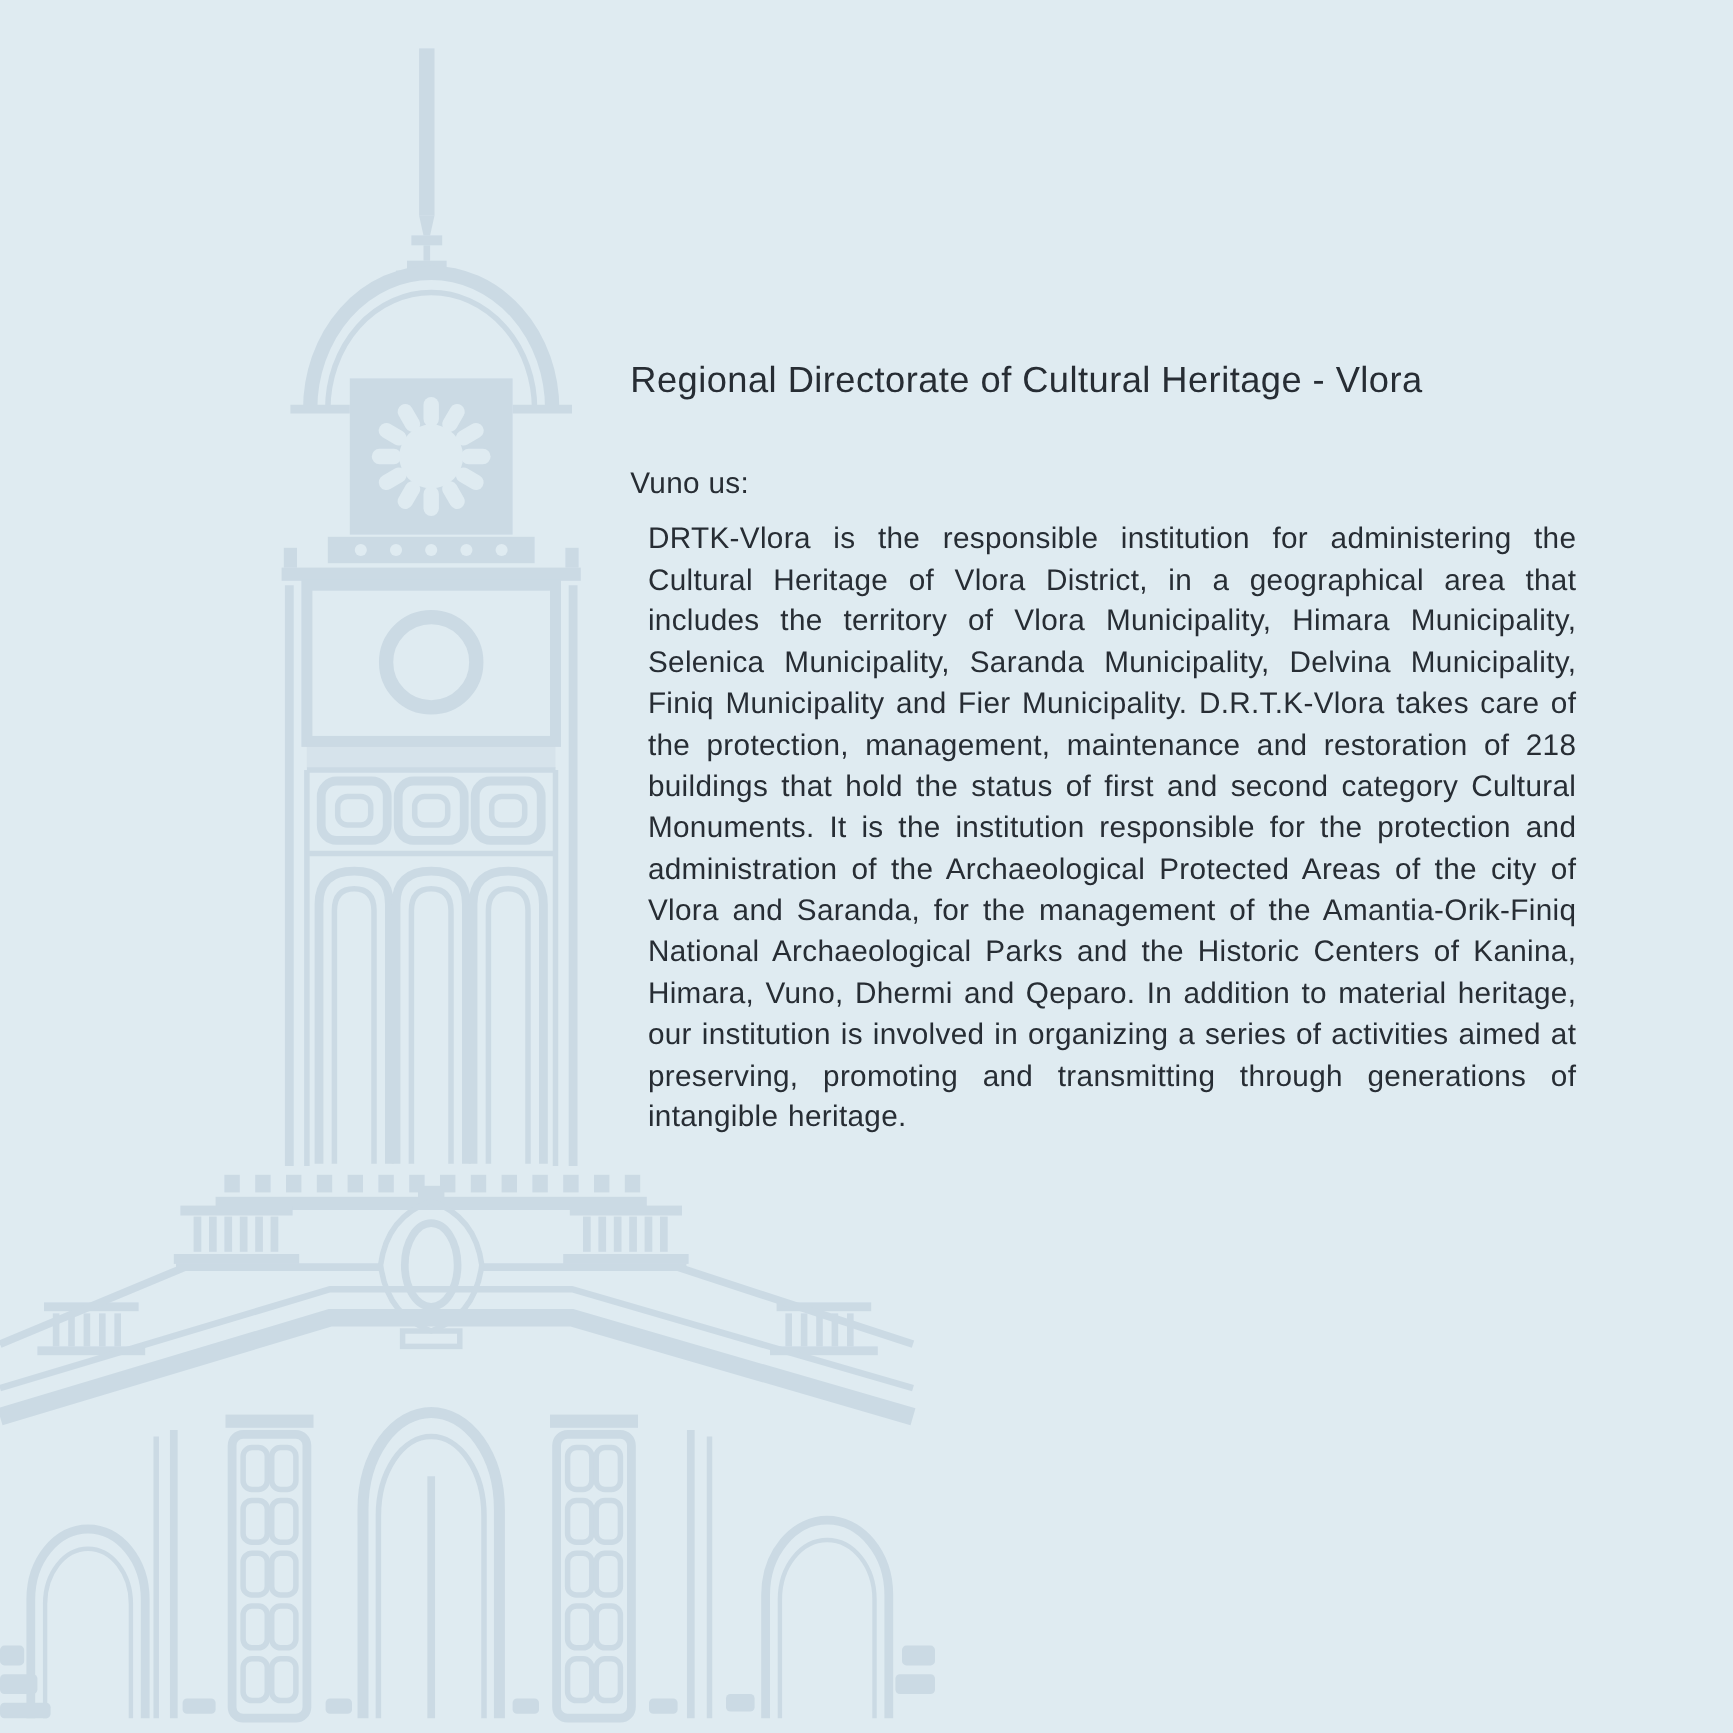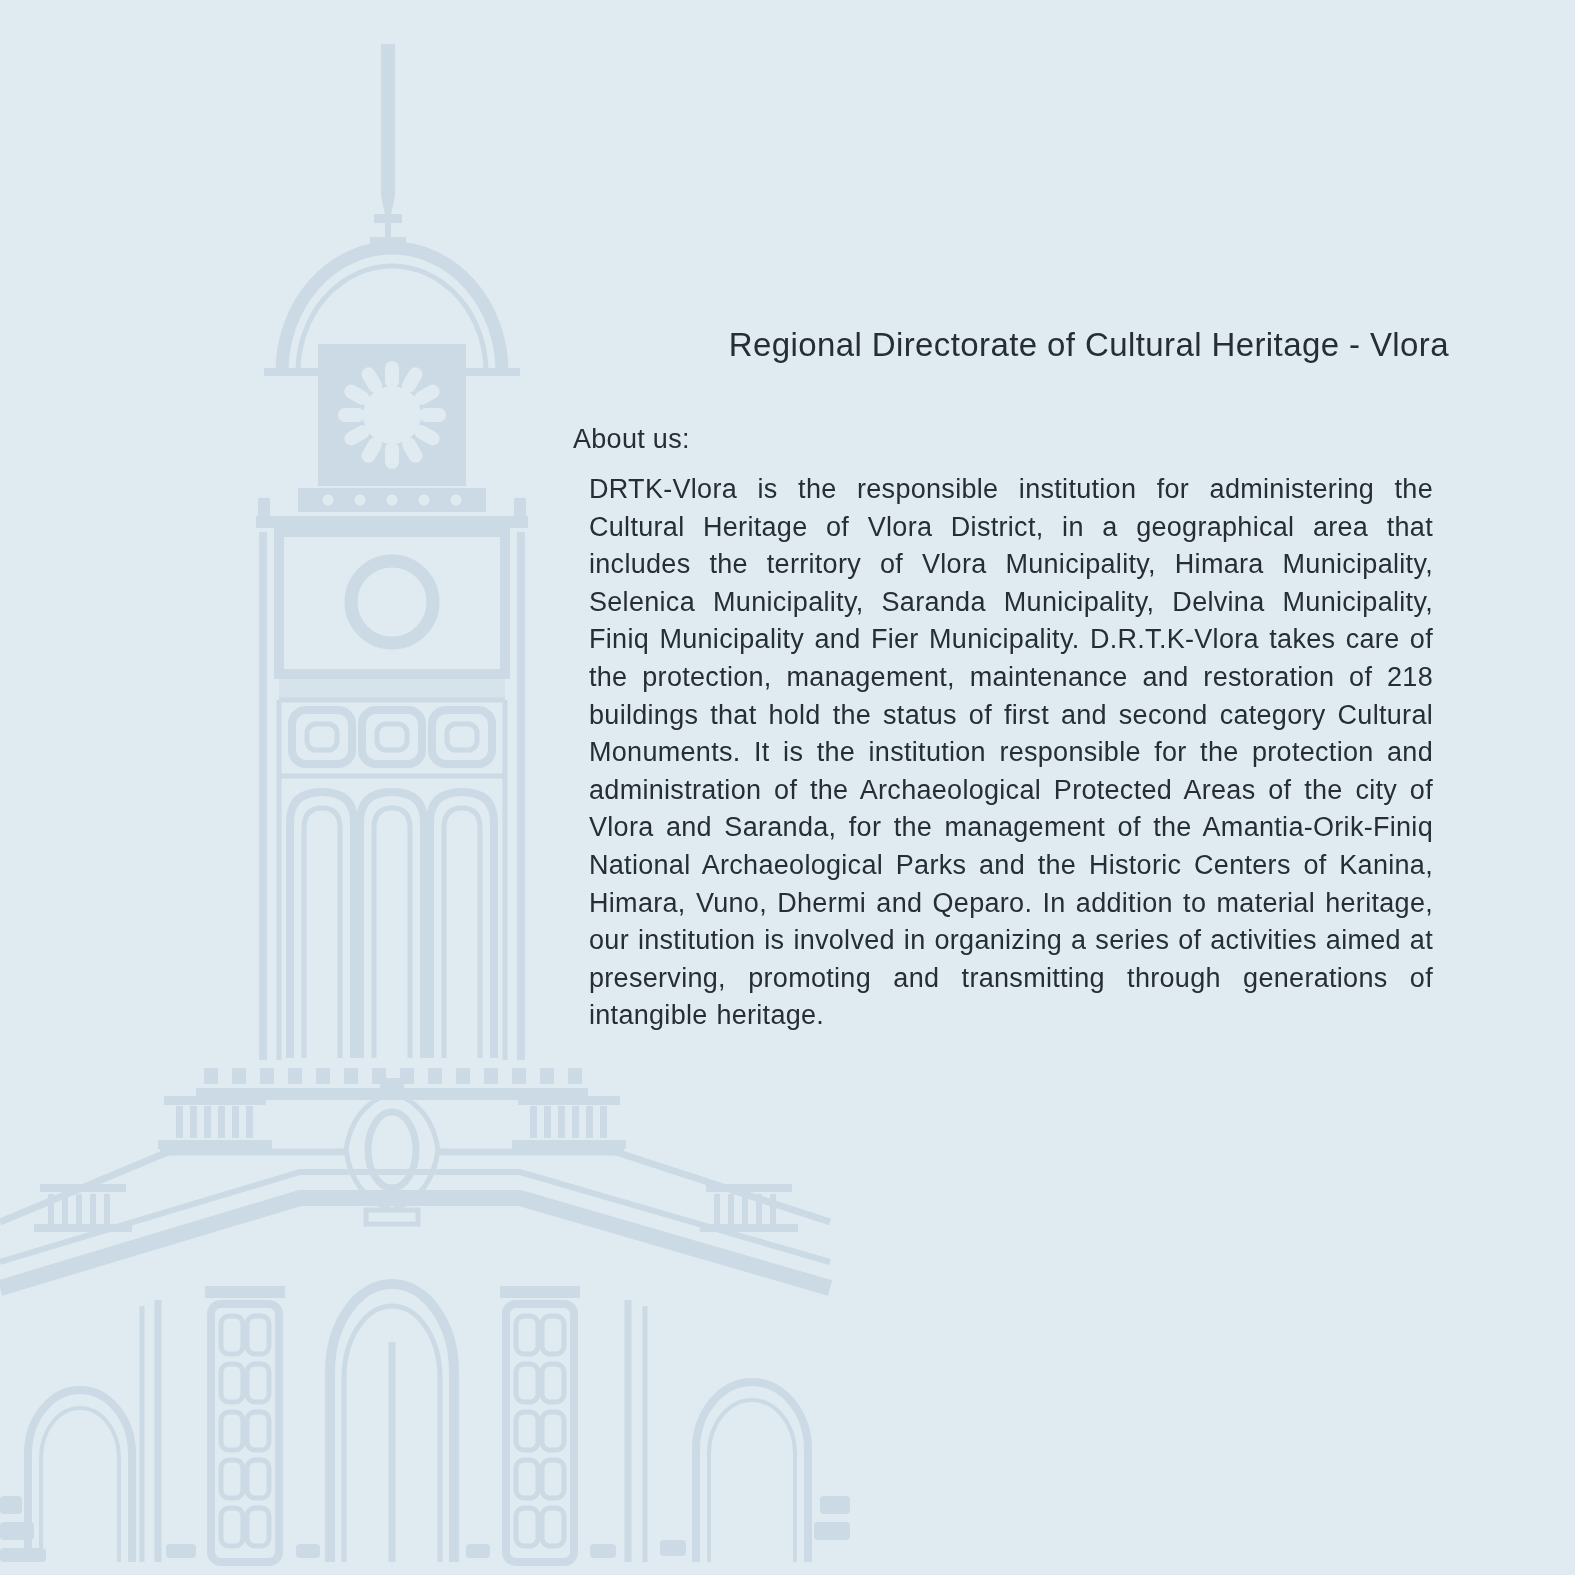--- a/index.html
+++ b/index.html
@@ -30,21 +30,20 @@
     width: 876px;
     color: #272d34;
   }
   .title {
     font-size: 33px;
     letter-spacing: 0.4px;
     color: #272d34;
     margin: 0 0 60px 0;
     font-weight: 400;
     white-space: nowrap;
-    text-align: right;
   }
   .about-label {
     font-size: 27px;
     letter-spacing: 0.3px;
     margin: 0 0 5px 0;
   }
   .about-body {
     font-size: 27px;
     letter-spacing: 0.3px;
     line-height: 37.6px;
@@ -243,17 +242,17 @@
         <rect x="166" y="1544" width="30" height="14" rx="4"></rect>
         <rect x="296" y="1544" width="24" height="14" rx="4"></rect>
         <rect x="466" y="1544" width="24" height="14" rx="4"></rect>
         <rect x="590" y="1544" width="26" height="14" rx="4"></rect>
       </g>
     </g>
   </svg>
 
   <div class="content">
     <h1 class="title">Regional Directorate of Cultural Heritage - Vlora</h1>
-    <p class="about-label">About us:</p>
+    <p class="about-label">Vuno us:</p>
     <p class="about-body">DRTK-Vlora is the responsible institution for administering the Cultural Heritage of Vlora District, in a geographical area that includes the territory of Vlora Municipality, Himara Municipality, Selenica Municipality, Saranda Municipality, Delvina Municipality, Finiq Municipality and Fier Municipality. D.R.T.K-Vlora takes care of the protection, management, maintenance and restoration of 218 buildings that hold the status of first and second category Cultural Monuments. It is the institution responsible for the protection and administration of the Archaeological Protected Areas of the city of Vlora and Saranda, for the management of the Amantia-Orik-Finiq National Archaeological Parks and the Historic Centers of Kanina, Himara, Vuno, Dhermi and Qeparo. In addition to material heritage, our institution is involved in organizing a series of activities aimed at preserving, promoting and transmitting through generations of intangible heritage.</p>
   </div>
 
 </div>
 
 </body></html>

